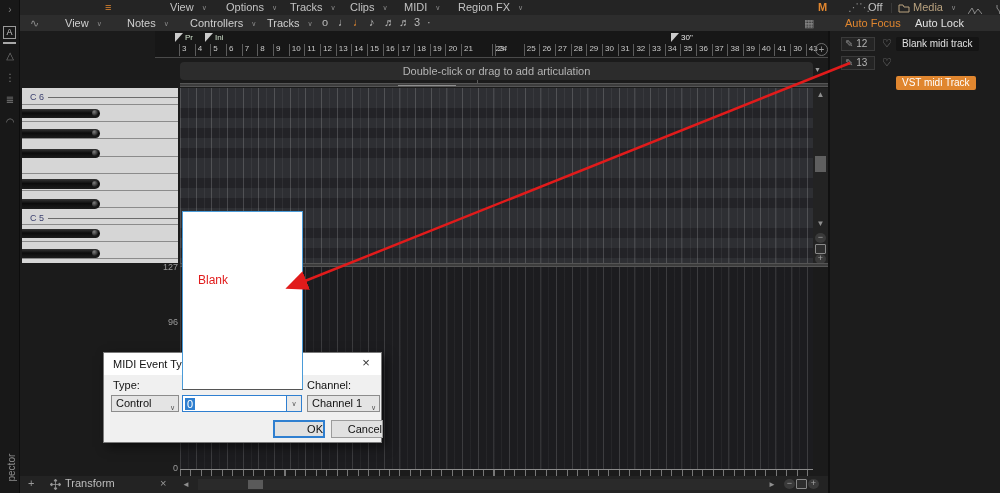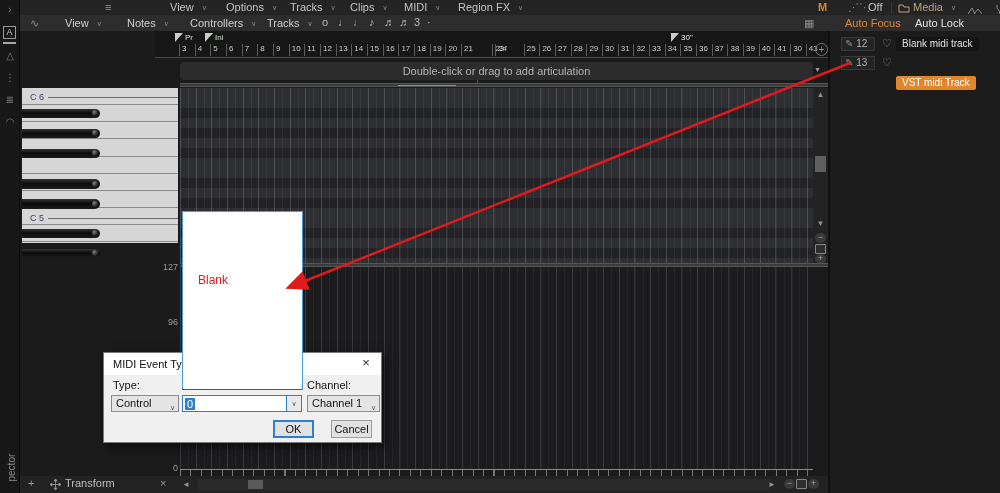--- a/index.html
+++ b/index.html
@@ -31,21 +31,21 @@
   .flag .tri { display:inline-block; width:0; height:0; border-top:9px solid #cccccc; border-right:8px solid transparent; margin-right:2px; vertical-align:-2px; }
   #add-marker { left:660px; top:12px; width:13px; height:13px; border:1px solid #6f6f6f; border-radius:50%; color:#9a9a9a; font-size:10px; line-height:11px; text-align:center; }
 
   
   #artbar { left:180px; top:62px; width:633px; height:18px; background:#2c2c2c; border-radius:4px; color:#b4b4b4; font-size:11px; text-align:center; line-height:18px; }
   #artbar-dd { left:814px; top:66px; font-size:7px; color:#9a9a9a; }
   .splitter { left:180px; width:648px; height:4px; background:#3c3c3c; border-top:1px solid #555; border-bottom:1px solid #555; }
   #split1-handle { left:398px; top:85px; width:58px; height:1px; background:#8f8f8f; }
 
   
-  #keys { left:22px; top:88px; width:156px; height:155px; background:#d6d6d6;
+  #keys { left:22px; top:88px; width:156px; height:175px; background:#d6d6d6;
     background-image:repeating-linear-gradient(180deg, transparent 0 16.1px, #8b8b8b 16.1px 17.14px); }
   .bk { position:absolute; left:0; width:78px; height:9.5px; border-radius:0 5px 5px 0;
     background:linear-gradient(180deg,#353535,#0c0c0c 45%,#1c1c1c); }
   .bk::after { content:''; position:absolute; right:2px; top:1.6px; width:6px; height:6px; border-radius:50%;
     background:radial-gradient(circle at 35% 30%, #808080, #1a1a1a 75%); }
   .keylabel { position:absolute; left:8px; font-size:9px; color:#3a3f6e; }
   .keyline { position:absolute; left:26px; width:130px; height:1px; background:#6b6b6b; }
 
   
   #roll { left:180px; top:88px; width:633px; height:175px;
@@ -94,21 +94,21 @@
   
   #dialog { left:103px; top:352px; width:279px; height:91px; background:#f0f0f0; border:1px solid #7a7a7a; box-shadow:4px 4px 10px rgba(0,0,0,0.55); z-index:20; font-size:11px; color:#111; }
   #dlg-title { position:absolute; left:0; top:0; width:100%; height:22px; background:#ffffff; line-height:22px; padding-left:9px; font-size:11px; }
   #dlg-close { position:absolute; right:0; top:0; width:30px; height:22px; text-align:center; line-height:20px; font-size:13px; color:#333; }
   .dlg-label { position:absolute; font-size:11px; }
   .combo { position:absolute; height:17px; background:#e4e4e4; border:1px solid #8c8c8c; line-height:15px; padding-left:4px; font-size:11px; }
   .combo .cchev { position:absolute; right:3px; top:4px; font-size:7px; color:#555; }
   #combo-val { left:78px; top:42px; width:120px; height:17px; position:absolute; background:#fff; border:1px solid var(--sel); }
   #combo-val .selected { position:absolute; left:2px; top:1.5px; background:var(--sel); color:#fff; font-size:11px; padding:0 2px; line-height:12px; }
   #combo-val .ddbtn { position:absolute; right:0; top:0; width:15px; height:15px; background:#e9e9e9; border-left:1px solid var(--sel); text-align:center; font-size:7px; color:#555; line-height:15px; }
-  .dbtn { position:absolute; top:67px; width:41px; height:18px; background:#e1e1e1; border:1px solid #9c9c9c; text-align:center; line-height:16px; font-size:11px; }
+  .dbtn { position:absolute; top:67px; width:52px; height:18px; background:#e1e1e1; border:1px solid #9c9c9c; text-align:right; line-height:16px; font-size:11px; }
   #btn-ok { border:2px solid var(--sel); line-height:14px; }
 
   #arrow-svg { left:0; top:0; z-index:50; pointer-events:none; }
 </style>
 </head>
 <body>
 
 <div id="stage">
 
   <div id="sidebar" class="abs">

